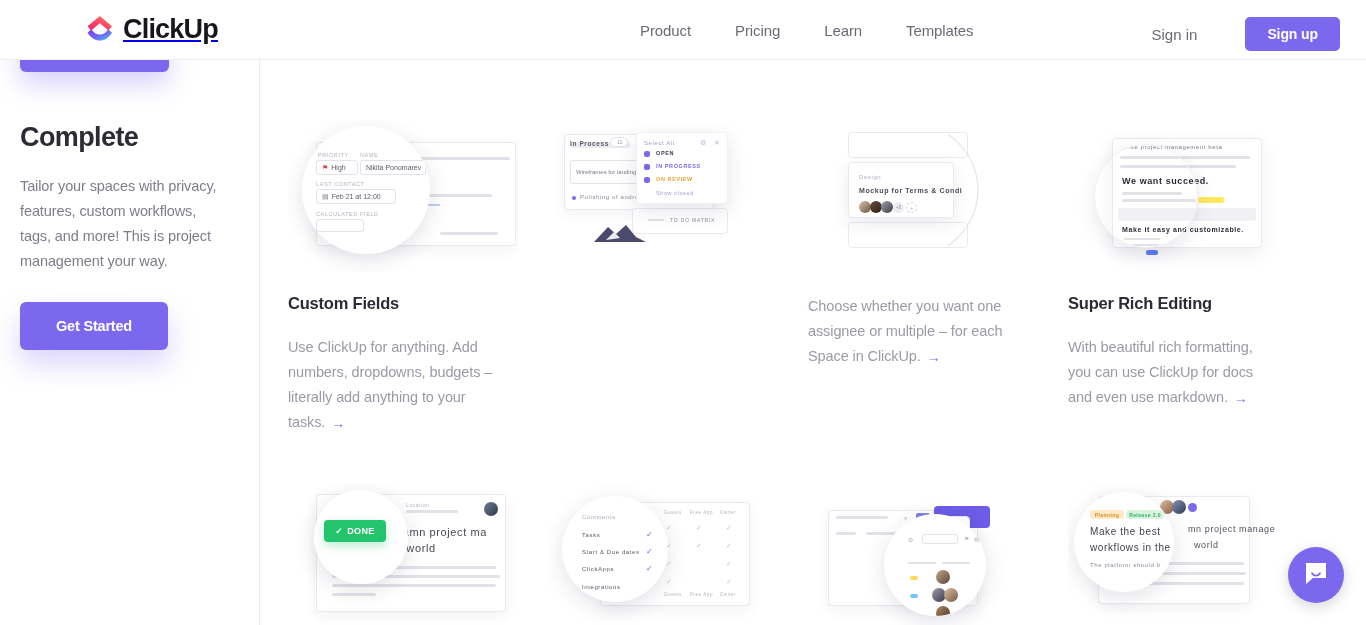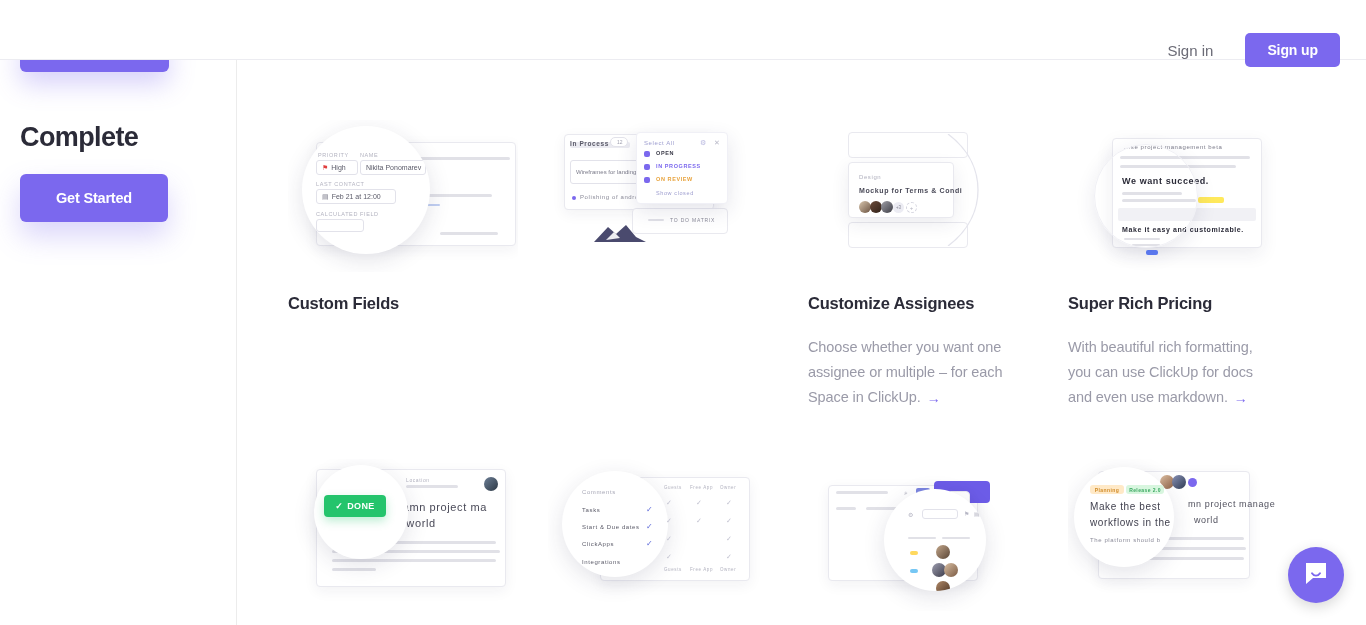--- a/index.html
+++ b/index.html
@@ -24,41 +24,41 @@
   .logo-mark { width: 30px; height: 32px; position: relative; display:block; }
   .logo-word {
     font-family: "Liberation Sans", sans-serif;
     font-size: 27px; font-weight: 700; color: #16161e; letter-spacing: -0.8px;
     line-height: 32px;
   }
   .nav { position:absolute; left: 640px; top: 0; height:60px; display:flex; align-items:center; gap: 44px; }
   .nav a {
     font-size: 15px; color: #6b6b76; text-decoration:none; letter-spacing:-0.1px;
   }
-  .auth { position:absolute; right: 26px; top:16px; height:68px; display:flex; align-items:center; gap: 32px; }
+  .auth { position:absolute; right: 26px; top:0; height:68px; display:flex; align-items:center; gap: 48px; }
   .signin { font-size: 15px; color: #6b6b76; text-decoration:none; }
   .signup {
     background: #7b68ee; color:#fff; font-size: 14px; font-weight: 700;
     padding: 9px 22px; border-radius: 5px; border:none; cursor:pointer;
     letter-spacing: -0.1px;
   }
 
   
   .ghost-btn {
     position:absolute; left: 20px; top: 32px; width: 149px; height: 40px;
     background: #7b68ee; border-radius: 6px;
     box-shadow: 0 12px 26px rgba(123,104,238,0.30);
     z-index: 5;
     display:flex; align-items:center; justify-content:center;
     color:#fff; font-weight:700; font-size:14px;
   }
 
   
   .left-col {
-    position:absolute; left: 0; top: 60px; width: 237px; height: 565px;
+    position:absolute; left: 0; top: 60px; width: 260px; height: 565px;
     border-right: 1px solid #ececec;
     padding: 62px 22px 0 20px;
   }
   .headline {
     font-size: 27px; line-height: 30px; font-weight: 700; color: #2b2b38;
     letter-spacing: -0.6px; margin-bottom: 22px;
   }
   .subcopy {
     font-size: 14.5px; line-height: 25px; color: #7d7d8c; letter-spacing:-0.1px;
     margin-bottom: 28px; max-width: 210px;
@@ -131,32 +131,60 @@
 </head>
 <body>
 
 <div class="page">
 
   <div class="ghost-btn">
     <span>Get Started</span>
   </div>
 
   <div class="header">
-
+    <a class="brand" href="#">
+      <span class="logo-mark">
+        <svg width="30" height="32" viewBox="0 0 30 32">
+          <defs>
+            <linearGradient id="gTop" x1="0" y1="1" x2="1" y2="0">
+              <stop offset="0%" stop-color="#f0226f"></stop>
+                <stop offset="55%" stop-color="#fb4b6a"></stop>
+                <stop offset="100%" stop-color="#fd9c34"></stop>
+            </linearGradient>
+            <linearGradient id="gBot" x1="0" y1="0" x2="1" y2="1">
+              <stop offset="0%" stop-color="#8930fd"></stop>
+                <stop offset="55%" stop-color="#6a6df0"></stop>
+                <stop offset="100%" stop-color="#49ccf9"></stop>
+            </linearGradient>
+          </defs>
+          <path d="M2.6 13.3 L14.8 2.9 L27 13.3 L23.4 17.5 L14.8 10.2 L6.2 17.5 Z" fill="url(#gTop)"></path>
+          <path d="M2.6 19.8 L6.3 16.3 C8.6 19.7 11.4 21.6 14.8 21.6 C18.2 21.6 20.9 19.8 23.1 16.4 L27 19.8 C23.9 24.9 19.6 27.6 14.8 27.6 C10.1 27.6 5.8 24.9 2.6 19.8 Z" fill="url(#gBot)"></path>
+        </svg>
+      </span>
+      <span class="logo-word">ClickUp</span>
+    </a>
+
+    <nav class="nav">
+      <a href="#">Product</a>
+      <a href="#">Pricing</a>
+      <a href="#">Learn</a>
+      <a href="#">Templates</a>
+    </nav>
 
     <div class="auth">
       <a class="signin" href="#">Sign in</a>
       <button class="signup">Sign up</button>
     </div>
   </div>
 
   <div class="left-col">
     <h2 class="headline">
       <span>Complete</span><br>
     </h2>
+    <p class="subcopy">Tailor your spaces with privacy, features, custom workflows, tags, and more! This is project management your way.</p>
     <button class="cta">Get Started</button>
   </div>
 
   <div class="grid">
 
     <div class="row">
 
       <div class="card">
         <div class="thumb">
           <div class="mock">
@@ -181,20 +209,21 @@
               <div class="fieldbox" style="left:14px; top:63px; width:80px; height:15px;">
                 <span style="font-size:7px; color:#8b8b99;">▤</span>
                 <span>Feb 21 at 12:00</span>
               </div>
               <div class="lbl" style="left:14px; top:85px;">CALCULATED FIELD</div>
               <div class="fieldbox" style="left:14px; top:93px; width:48px; height:13px;"></div>
             </div>
           </div>
         </div>
         <div class="card-title">Custom Fields</div>
+        <div class="card-body"><span>Use ClickUp for anything. Add numbers, dropdowns, budgets – literally add anything to your tasks.</span> <span class="arrow">→</span></div>
       </div>
 
       <div class="card">
         <div class="thumb">
           <div class="mock">
             <div class="sheet" style="left:16px; top:14px; width:150px; height:76px;"></div>
             <div class="blurline" style="left:22px; top:22px; width:60px; height:6px; background:#dcdce6;"></div>
             <div class="fieldbox" style="left:22px; top:40px; width:118px; height:24px; font-size:6px; color:#7b7b8a;">
               <span>Wireframes for landing</span>
             </div>
@@ -246,21 +275,20 @@
               <span>+3</span>
             </div>
             <div class="av" style="left:98px; top:82px; width:11px; height:11px; border:1px dashed #d6d6e0; font-size:6px; color:#b5b5c2; display:flex; align-items:center; justify-content:center;">
               <span>+</span>
             </div>
             <svg style="position:absolute; left:130px; top:14px;" width="46" height="112" viewBox="0 0 46 112">
               <path d="M10 0 C34 18 40 40 40 56 C40 72 34 94 10 112" fill="none" stroke="#e4e4ec" stroke-width="1.3"></path>
             </svg>
           </div>
         </div>
-        <div class="card-title">Customize Assignees</div>
         <div class="card-body"><span>Choose whether you want one assignee or multiple – for each Space in ClickUp.</span> <span class="arrow">→</span></div>
       </div>
 
       <div class="card">
         <div class="thumb">
           <div class="mock">
             <div class="sheet" style="left:44px; top:18px; width:150px; height:110px; box-shadow:0 6px 18px rgba(40,40,80,.08);"></div>
             <div class="lbl" style="left:56px; top:24px; font-size:6px; color:#7b7b8a;">...se project management beta</div>
             <div class="blurline" style="left:52px; top:36px; width:130px; height:3px;"></div>
             <div class="blurline" style="left:52px; top:45px; width:116px; height:3px;"></div>
@@ -269,21 +297,21 @@
             <div class="blurline" style="left:54px; top:79px; width:74px; height:2.5px;"></div>
             <div class="sq" style="left:130px; top:77px; width:26px; height:6px; background:#ffe95c;"></div>
             <div class="sq" style="left:50px; top:88px; width:138px; height:13px; background:#f1f1f5;"></div>
             <div class="lbl" style="left:54px; top:106px; font-size:7px; font-weight:700; color:#2b2b38;">Make it easy and customizable.</div>
             <div class="blurline" style="left:56px; top:118px; width:36px; height:2px;"></div>
             <div class="blurline" style="left:64px; top:124px; width:28px; height:2px;"></div>
             <div class="sq" style="left:78px; top:130px; width:12px; height:5px; background:#5d7cf5; border-radius:2px;"></div>
             <div class="lens" style="left:26px; top:24px; width:104px; height:104px; box-shadow:0 6px 20px rgba(40,40,90,.10); background:transparent; border:1px solid #f0f0f5;"></div>
           </div>
         </div>
-        <div class="card-title">Super Rich Pricing</div>
+        <div class="card-title">Super Rich Editing</div>
         <div class="card-body"><span>With beautiful rich formatting, you can use ClickUp for docs and even use markdown.</span> <span class="arrow">→</span></div>
       </div>
     </div>
 
     <div class="row" style="margin-top: 49px;">
 
       <div class="card">
         <div class="thumb">
           <div class="mock">
             <div class="sheet" style="left:28px; top:10px; width:190px; height:118px;"></div>

